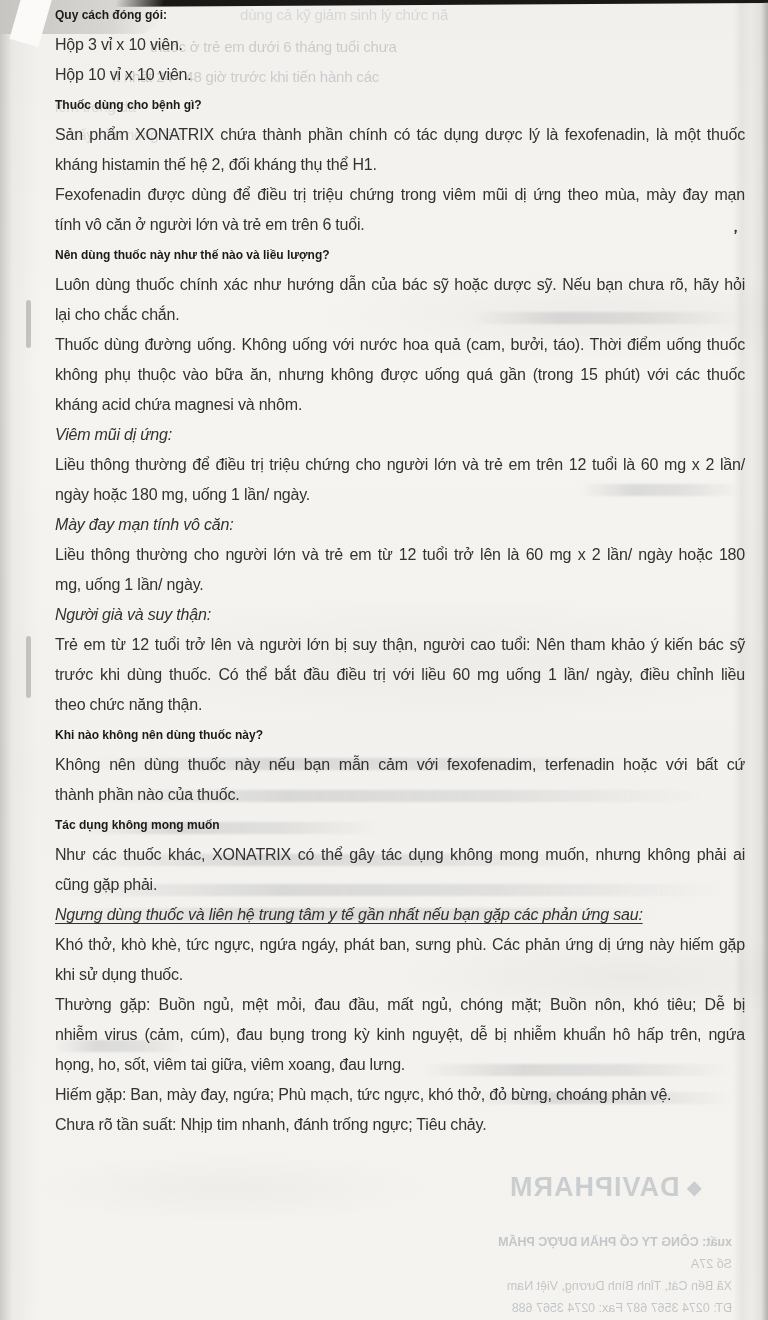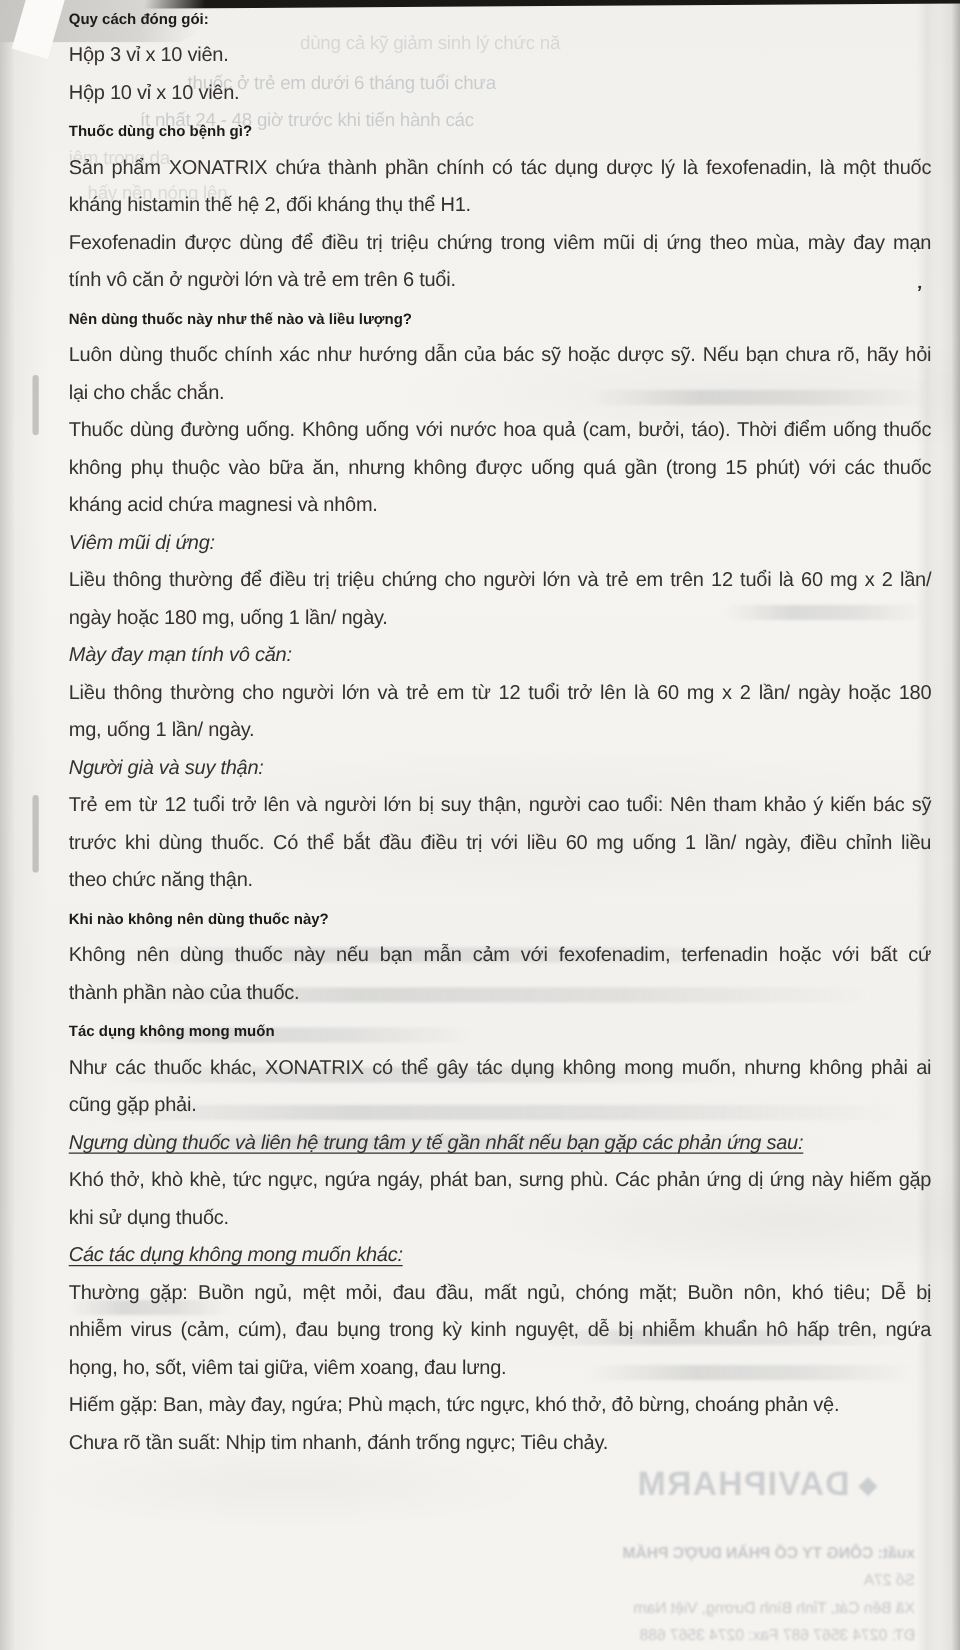--- a/index.html
+++ b/index.html
@@ -55,21 +55,21 @@
   .mt20{margin-top:20px;}.mt25{margin-top:25px;}
 
   .stray{
     position:absolute;left:733px;top:226px;font-size:15px;font-weight:700;
     color:#2b2a28;transform:rotate(8deg);z-index:3;
   }
 
   
   .bleed{
     position:absolute;color:#a8afb3;opacity:0.55;filter:blur(0.6px);
-    font-size:15px;white-space:nowrap;z-index:1;letter-spacing:-0.2px;margin-top:20px;
+    font-size:15px;white-space:nowrap;z-index:1;letter-spacing:-0.2px;
   }
   .smudge{
     position:absolute;height:12px;z-index:1;border-radius:6px;filter:blur(1.2px);
     background:linear-gradient(90deg,transparent,rgba(150,156,159,0.28),rgba(150,156,159,0.20),transparent);
   }
   .mirror{
     position:absolute;top:1172px;right:36px;width:350px;z-index:1;
     transform:scaleX(-1);color:#9aa2a7;opacity:0.55;filter:blur(0.7px);
   }
   .mlogo{font-size:27px;font-weight:700;letter-spacing:1px;color:#a9b0b5;margin:0 0 28px 30px;}
@@ -140,21 +140,20 @@
   <h2 class="h mt20">Khi nào không nên dùng thuốc này?</h2>
   <p class="ln j">Không nên dùng thuốc này nếu bạn mẫn cảm với fexofenadim, terfenadin hoặc với bất cứ</p>
   <p class="ln">thành phần nào của thuốc.</p>
 
   <h2 class="h mt25">Tác dụng không mong muốn</h2>
   <p class="ln j">Như các thuốc khác, XONATRIX có thể gây tác dụng không mong muốn, nhưng không phải ai</p>
   <p class="ln">cũng gặp phải.</p>
   <p class="ln iu">Ngưng dùng thuốc và liên hệ trung tâm y tế gần nhất nếu bạn gặp các phản ứng sau:</p>
   <p class="ln j">Khó thở, khò khè, tức ngực, ngứa ngáy, phát ban, sưng phù. Các phản ứng dị ứng này hiếm gặp</p>
   <p class="ln">khi sử dụng thuốc.</p>
-  <p class="ln iu">Các tác dụng không mong muốn khác:</p>
   <p class="ln j">Thường gặp: Buồn ngủ, mệt mỏi, đau đầu, mất ngủ, chóng mặt; Buồn nôn, khó tiêu; Dễ bị</p>
   <p class="ln j">nhiễm virus (cảm, cúm), đau bụng trong kỳ kinh nguyệt, dễ bị nhiễm khuẩn hô hấp trên, ngứa</p>
   <p class="ln">họng, ho, sốt, viêm tai giữa, viêm xoang, đau lưng.</p>
   <p class="ln">Hiếm gặp: Ban, mày đay, ngứa; Phù mạch, tức ngực, khó thở, đỏ bừng, choáng phản vệ.</p>
   <p class="ln">Chưa rõ tần suất: Nhịp tim nhanh, đánh trống ngực; Tiêu chảy.</p>
 
 </div>
 
 <div class="stray">’</div>
 

